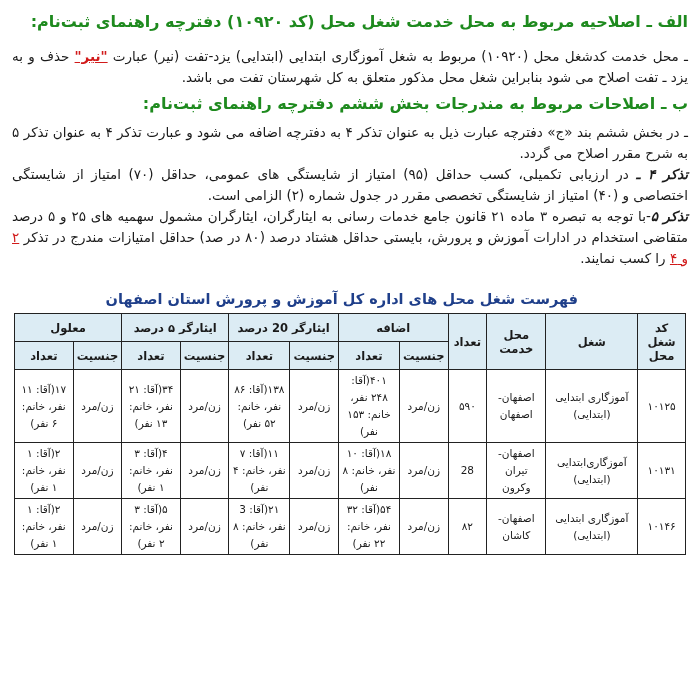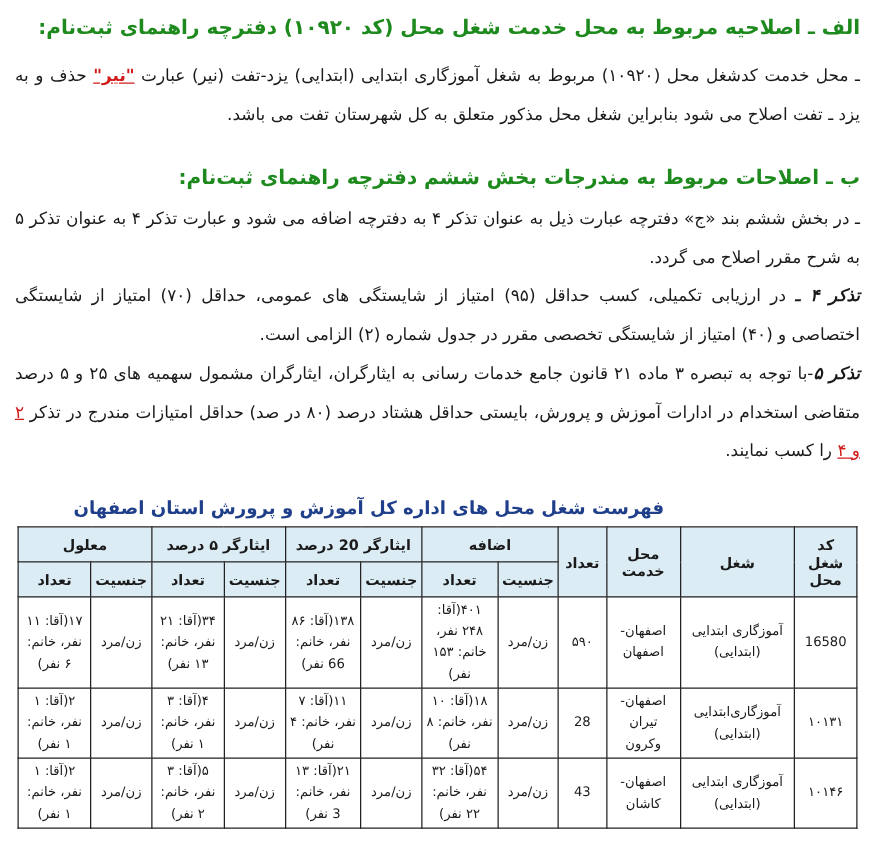--- a/index.html
+++ b/index.html
@@ -1,29 +1,29 @@
 <!DOCTYPE html>
 <html><head>
 <meta charset="utf-8">
 <style>
   * { box-sizing: border-box; margin: 0; padding: 0; }
   html, body { width: 700px; height: 684px; background: #ffffff; overflow: hidden; }
   body { font-family: "DejaVu Sans", sans-serif; color: #1a1a1a; direction: rtl; }
   .page { position: relative; width: 700px; height: 684px; padding: 6px 12px 0 12px; }
   .heading { color: #1e8a1e; font-weight: bold; font-size: 16px; line-height: 24px; text-align: right; }
-  .para { font-size: 13.5px; line-height: 31px; text-align: justify; text-align-last: right; }
+  .para { font-size: 13.5px; line-height: 21px; text-align: justify; text-align-last: right; }
   .red { color: #d11a1a; font-weight: bold; text-decoration: underline; }
   .red-link { color: #d11a1a; text-decoration: underline; }
   .bold { font-weight: bold; font-style: italic; }
   #h-alef { margin-top: 4px; }
   #p-alef { margin-top: 12px; }
-  #h-be { margin-top: 22px; }
+  #h-be { margin-top: 4px; }
   #p-be { margin-top: 6px; }
   #h-je { margin-top: 12px; }
-  .table-title { color: #1f3f8a; font-weight: bold; font-size: 14.5px; text-align: center; margin-top: 22px; padding-right: 110px; }
+  .table-title { color: #1f3f8a; font-weight: bold; font-size: 14.5px; text-align: right; margin-top: 22px; padding-right: 110px; }
   table.grid { border-collapse: collapse; width: 672px; margin: 6px auto 0 auto; direction: rtl; font-size: 11px; }
   table.grid th, table.grid td { border: 1.5px solid #222; text-align: center; vertical-align: middle; }
   table.grid th { background: #dcecf4; font-weight: bold; font-size: 11.5px; height: 28px; padding: 2px 3px; }
   table.grid td { height: 43px; line-height: 17px; padding: 2px 3px; font-size: 10.5px; }
   table.grid tr.r2 td { height: 44px; }
 </style>
 </head>
 <body>
 
 <div class="page">
@@ -71,28 +71,28 @@
         <th>جنسیت</th>
         <th>تعداد</th>
         <th>جنسیت</th>
         <th>تعداد</th>
         <th>جنسیت</th>
         <th>تعداد</th>
       </tr>
     </thead>
     <tbody>
       <tr class="r1">
-        <td>16580</td>
+        <td>۱۰۱۲۵</td>
         <td>آموزگاری ابتدایی (ابتدایی)</td>
         <td>اصفهان- اصفهان</td>
         <td>۵۹۰</td>
         <td>زن/مرد</td>
         <td>۴۰۱(آقا: ۲۴۸ نفر، خانم: ۱۵۳ نفر)</td>
         <td>زن/مرد</td>
-        <td>۱۳۸(آقا: ۸۶ نفر، خانم: 66 نفر)</td>
+        <td>۱۳۸(آقا: ۸۶ نفر، خانم: ۵۲ نفر)</td>
         <td>زن/مرد</td>
         <td>۳۴(آقا: ۲۱ نفر، خانم: ۱۳ نفر)</td>
         <td>زن/مرد</td>
         <td>۱۷(آقا: ۱۱ نفر، خانم: ۶ نفر)</td>
       </tr>
       <tr class="r2">
         <td>۱۰۱۳۱</td>
         <td>آموزگاری‌ابتدایی (ابتدایی)</td>
         <td>اصفهان- تیران وکرون</td>
         <td>28</td>
@@ -102,25 +102,25 @@
         <td>۱۱(آقا: ۷ نفر، خانم: ۴ نفر)</td>
         <td>زن/مرد</td>
         <td>۴(آقا: ۳ نفر، خانم: ۱ نفر)</td>
         <td>زن/مرد</td>
         <td>۲(آقا: ۱ نفر، خانم: ۱ نفر)</td>
       </tr>
       <tr class="r3">
         <td>۱۰۱۴۶</td>
         <td>آموزگاری ابتدایی (ابتدایی)</td>
         <td>اصفهان- کاشان</td>
-        <td>43</td>
+        <td>۸۲</td>
         <td>زن/مرد</td>
         <td>۵۴(آقا: ۳۲ نفر، خانم: ۲۲ نفر)</td>
         <td>زن/مرد</td>
-        <td>۲۱(آقا: ۱۳ نفر، خانم: 3 نفر)</td>
+        <td>۲۱(آقا: 3 نفر، خانم: ۸ نفر)</td>
         <td>زن/مرد</td>
         <td>۵(آقا: ۳ نفر، خانم: ۲ نفر)</td>
         <td>زن/مرد</td>
         <td>۲(آقا: ۱ نفر، خانم: ۱ نفر)</td>
       </tr>
     </tbody>
   </table>
 </div>
 
 </body></html>

